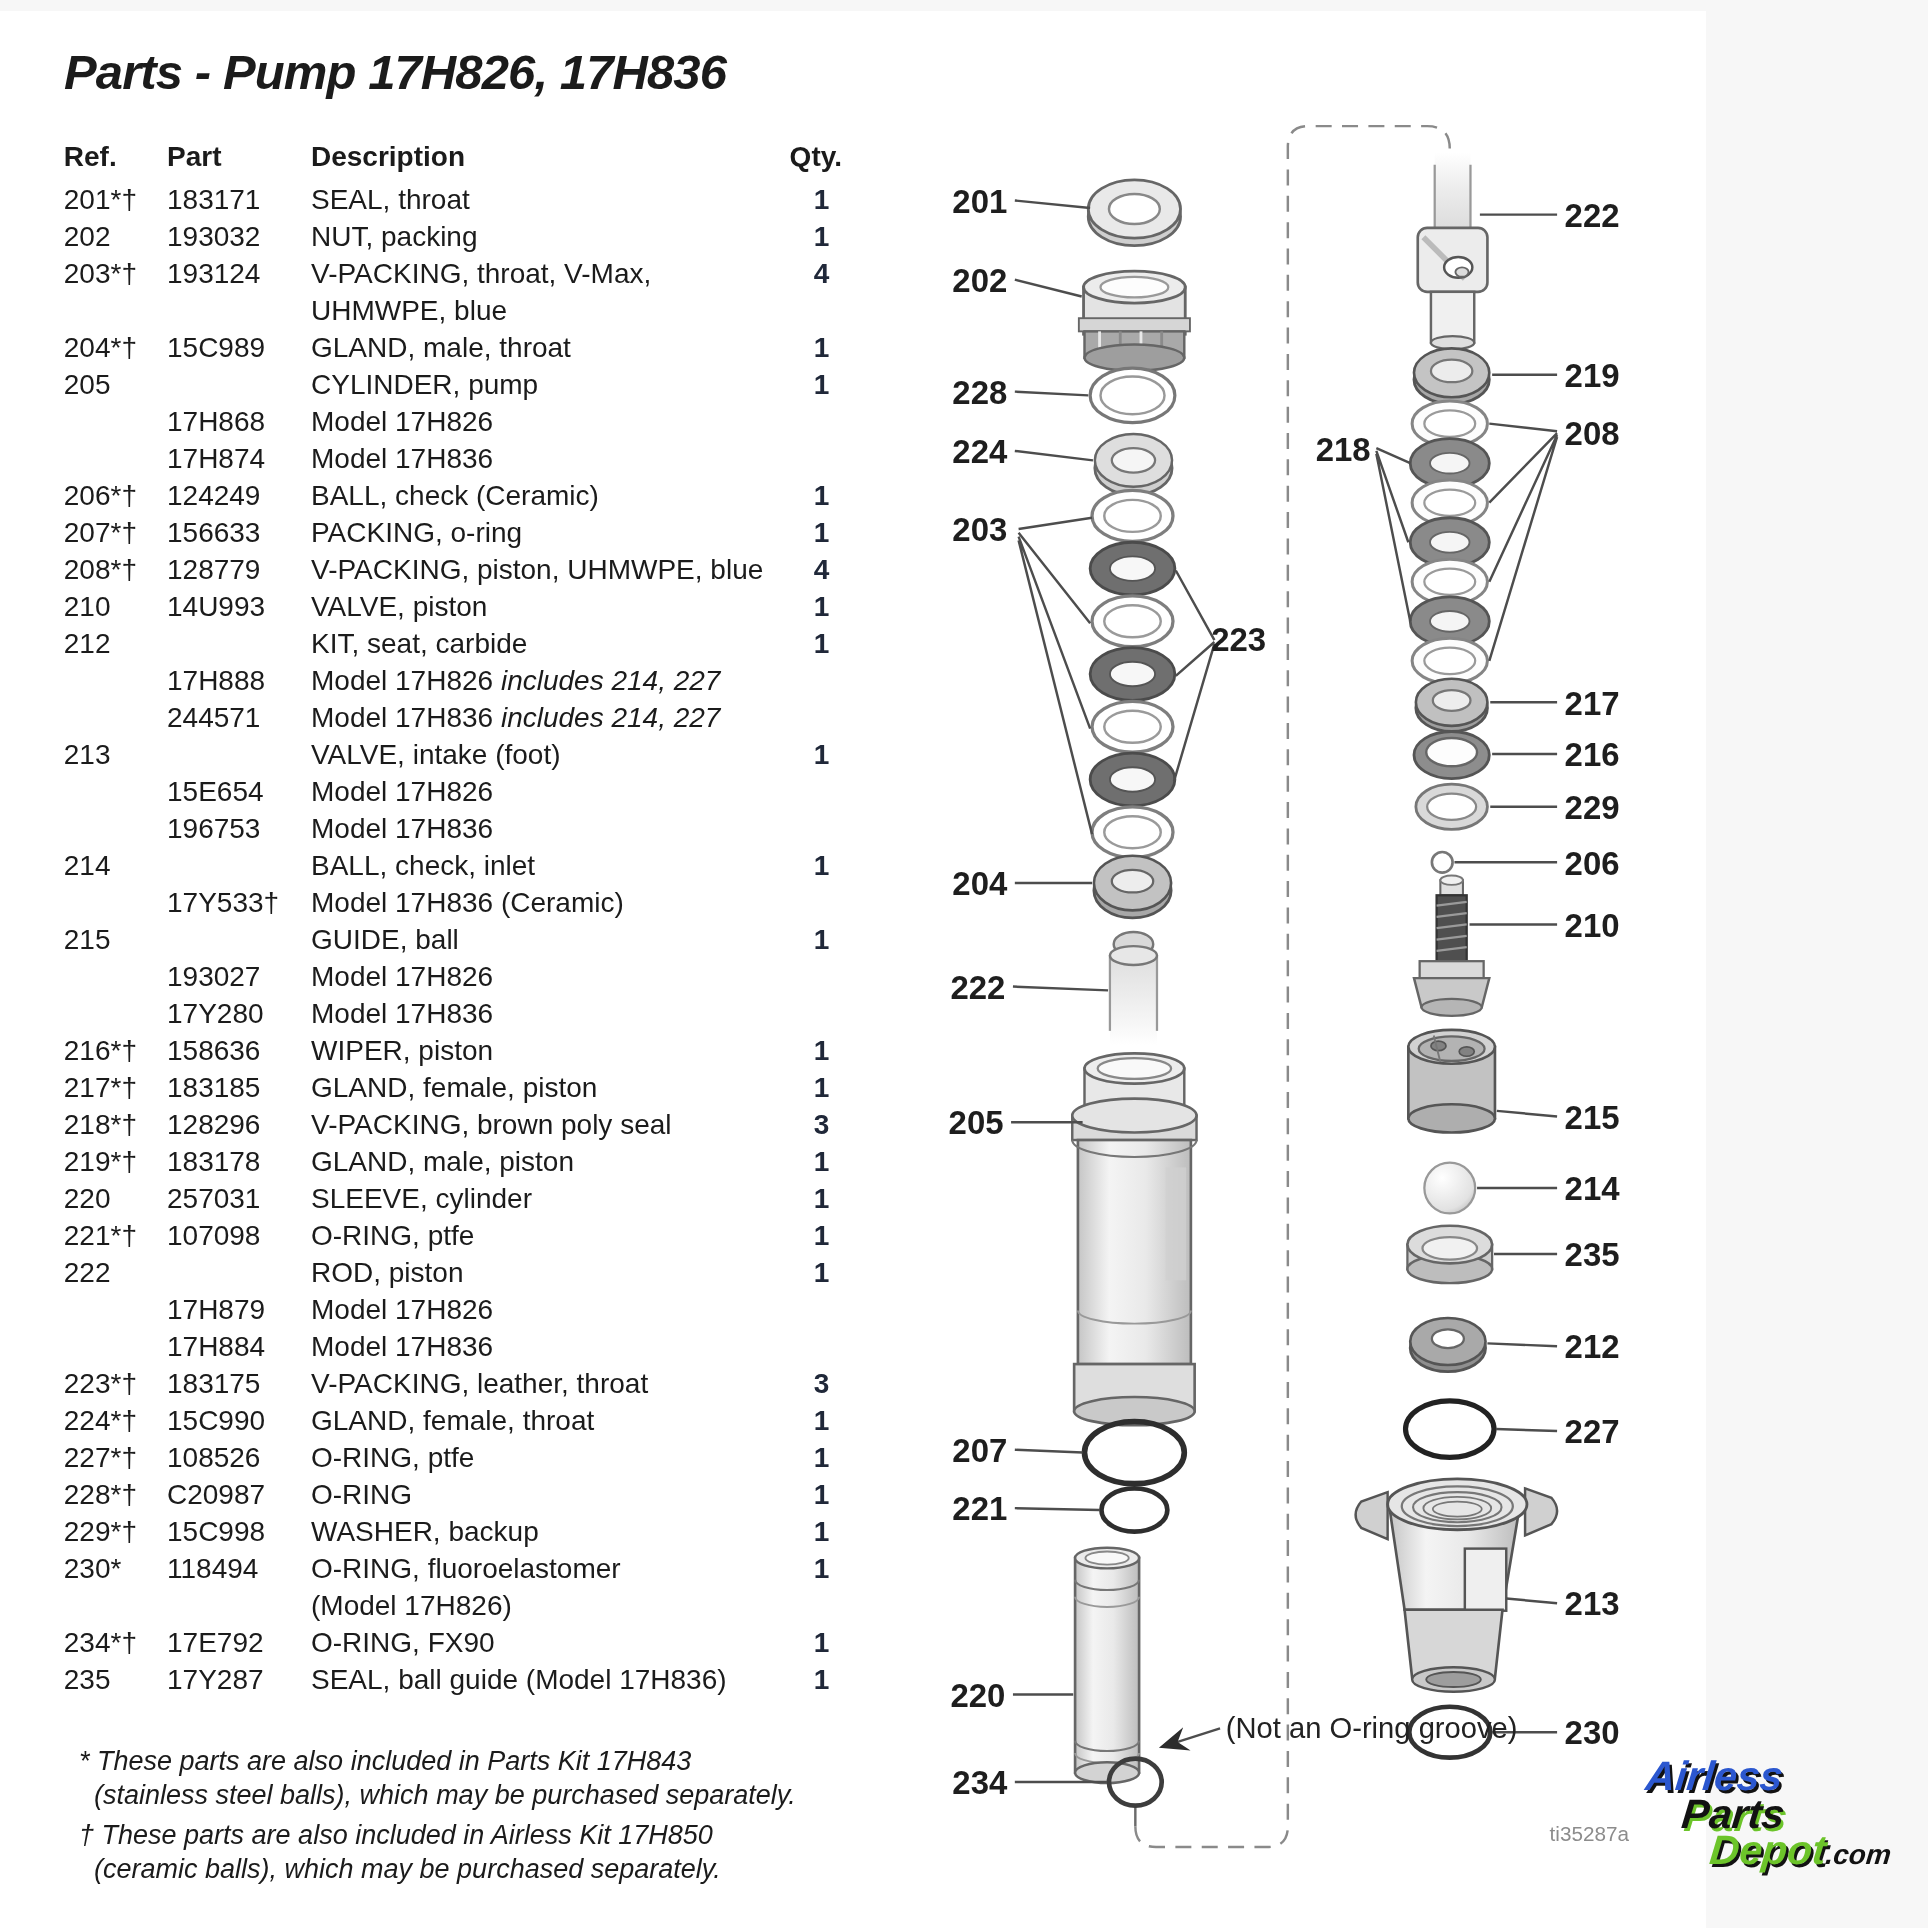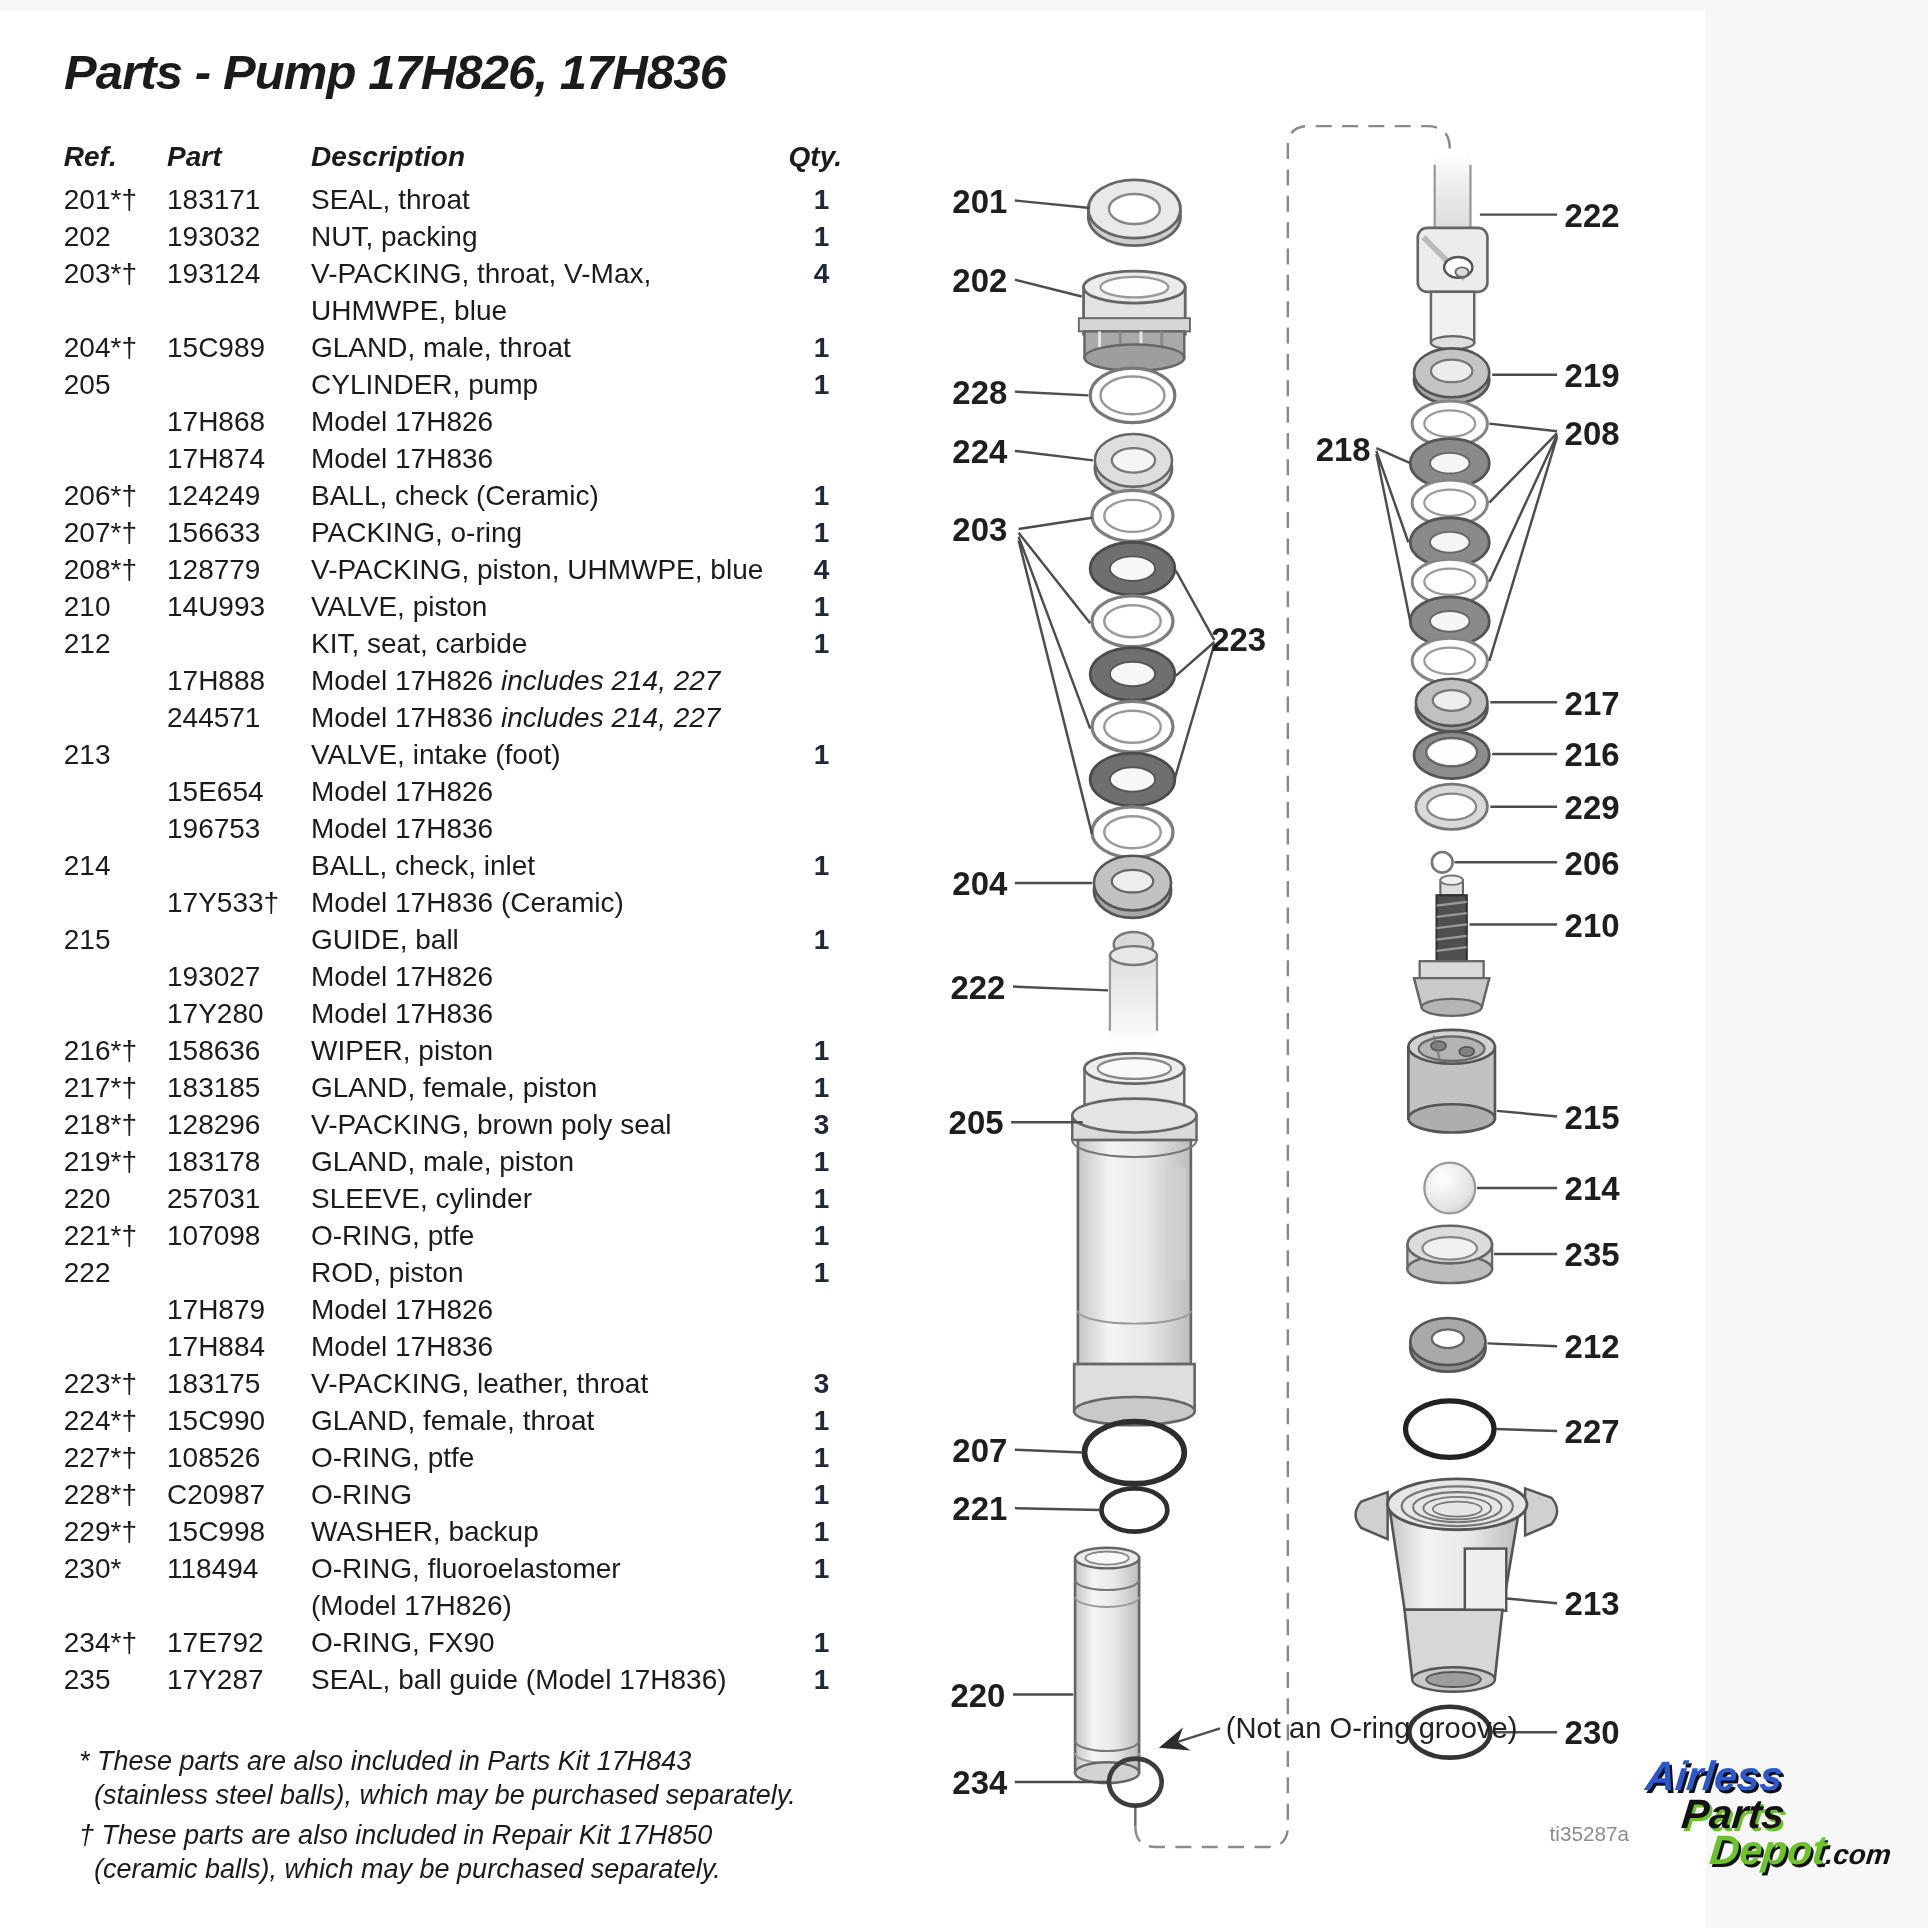--- a/index.html
+++ b/index.html
@@ -11,21 +11,21 @@
   .strip-top{position:absolute;left:0;top:0;width:1928px;height:11.3px;background:var(--margin-gray,#f7f7f7);}
   .strip-right{position:absolute;left:1706px;top:0;width:222px;height:1928px;background:var(--margin-gray,#f7f7f7);}
 
   .page-title{
     position:absolute;left:64px;top:11.3px;
     font-size:49px;font-weight:bold;letter-spacing:-0.9px;white-space:nowrap;font-style:italic;
   }
 
   
   .parts-table{position:absolute;left:60px;top:141px;width:782px;font-size:28px;}
-  .t-head{position:relative;height:40px;font-weight:bold;font-style:italic;}
+  .t-head{position:relative;height:40px;font-weight:bold;}
   .h-ref{position:absolute;left:3.8px;}
   .h-part{position:absolute;left:107px;}
   .h-desc{position:absolute;left:251px;}
   .h-qty{position:absolute;right:0;width:56px;text-align:right;}
   .t-row{position:relative;line-height:37px;}
   .c-ref{position:absolute;left:3.8px;top:0;white-space:nowrap;}
   .c-part{position:absolute;left:107px;top:0;white-space:nowrap;}
   .c-desc{display:block;margin-left:251px;padding-right:60px;}
   .d-it{font-style:italic;}
   .d-line2{display:block;}
@@ -302,21 +302,21 @@
       </div>
     </div>
 </div>
 
 <div class="footnotes">
   <div class="fn">
     <span class="l1">* These parts are also included in Parts Kit 17H843</span>
     <span class="l2">(stainless steel balls), which may be purchased separately.</span>
   </div>
   <div class="fn">
-    <span class="l1">† These parts are also included in Repair Kit 17H850</span>
+    <span class="l1">† These parts are also included in Airless Kit 17H850</span>
     <span class="l2">(ceramic balls), which may be purchased separately.</span>
   </div>
 </div>
 
 <svg class="diagram" viewBox="0 0 2048 2048">
   <defs>
     <linearGradient id="cylGrad" x1="0" y1="0" x2="1" y2="0">
       <stop offset="0" stop-color="#c6c6c6"></stop>
         <stop offset="0.28" stop-color="#f4f4f4"></stop>
       <stop offset="0.6" stop-color="#e9e9e9"></stop>

